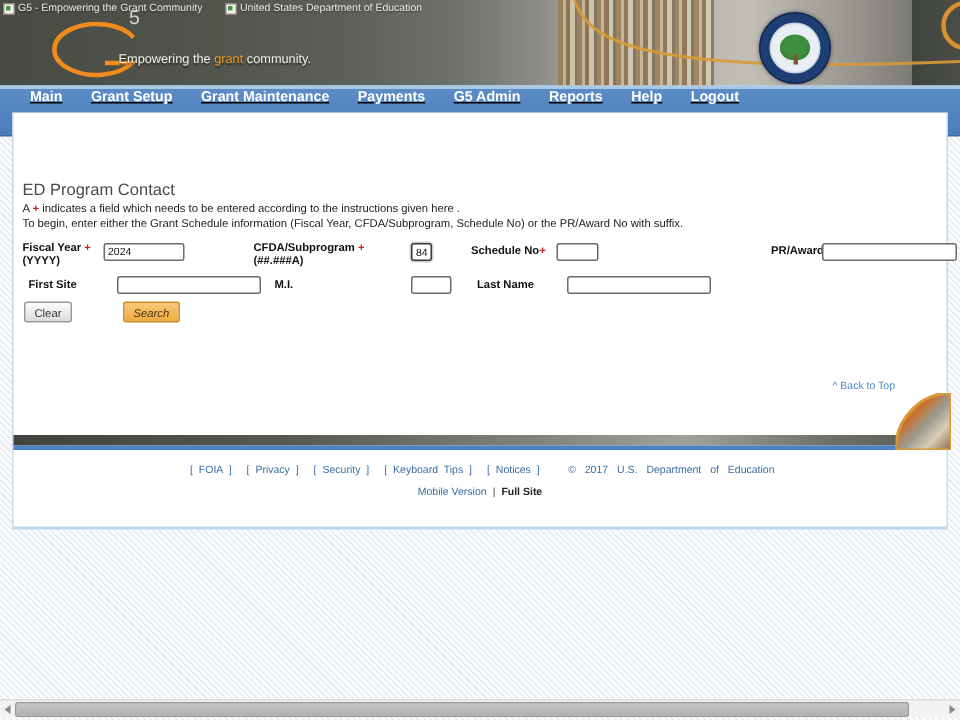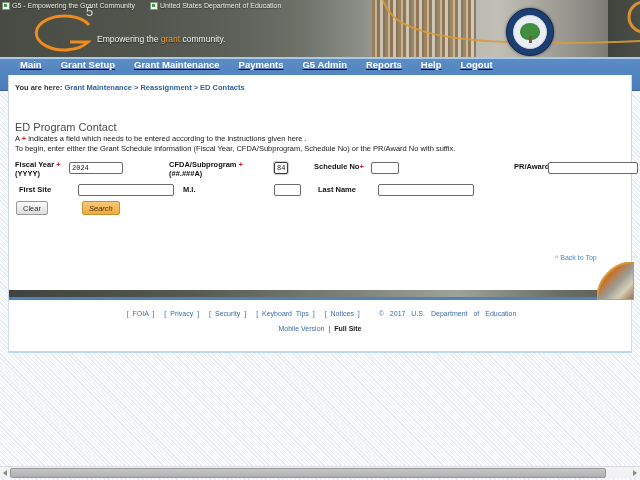--- a/index.html
+++ b/index.html
@@ -29,21 +29,21 @@
     background:linear-gradient(90deg,#3f433d,#4a4e47);
   }
   .banner-svg { position:absolute; left:0; top:0; width:640px; height:57px; pointer-events:none; }
   .chip { position:absolute; top:1px; height:9px; display:flex; align-items:center; gap:2px; }
   .chip-1 { left:2px; } .chip-2 { left:150px; }
   .chip-icon { width:8px; height:8px; background:#f5f5f0; border:1px solid #8a8a82; position:relative; }
   .chip-icon::after { content:""; position:absolute; left:1px; top:1px; width:3px; height:3px; background:#3f9a3f; }
   .chip-label { font-size:7px; color:#eceee8; white-space:nowrap; text-shadow:0 1px 1px rgba(0,0,0,.5); }
   .g-logo { position:absolute; left:28px; top:13px; }
   .logo-5 { position:absolute; left:86px; top:4px; font-size:13px; color:#d0d4cc; }
-  .tagline { position:absolute; left:97px; top:34px; font-size:8.5px; color:#f5f5ef; text-shadow:0 1px 1px rgba(0,0,0,.6); white-space:nowrap; }
+  .tagline { position:absolute; left:79px; top:34px; font-size:8.5px; color:#f5f5ef; text-shadow:0 1px 1px rgba(0,0,0,.6); white-space:nowrap; }
   .tagline .hl { color:#f29a2b; }
   .seal {
     position:absolute; left:506px; top:8px; width:48px; height:48px; border-radius:50%;
     background:#1c3e72; border:1px solid #0f2750; box-shadow:0 0 3px rgba(0,0,0,.5);
   }
   .seal-inner {
     position:absolute; inset:6px; border-radius:50%; background:#e9eef4; border:1px solid #c8d2de;
   }
   .seal-tree { position:absolute; left:50%; top:7px; width:20px; height:17px; margin-left:-10px; border-radius:50% 50% 45% 45%;
     background:radial-gradient(circle at 50% 40%, #3f8f3f 0 55%, #2d6e30 100%); }
@@ -73,21 +73,21 @@
   .title-icon::after { content:""; position:absolute; left:4px; top:3px; width:2px; height:2px; background:#d05030; }
   .page-title h1 { font-size:11px; color:#3c6db4; font-weight:bold; }
   .section-heading { position:absolute; left:6px; top:46px; font-size:11px; color:#4a4a4a; }
   .instructions { position:absolute; left:6px; top:59px; width:600px; font-size:7.5px; color:#222; line-height:9.5px; }
   .req { color:#cc2222; font-weight:bold; }
 
   .flabel { position:absolute; font-size:7.5px; font-weight:bold; color:#111; white-space:nowrap; line-height:8.5px; }
   .fhint { font-weight:bold; }
   input.fld {
     position:absolute; height:12px; border:1px solid #6a6a6a; border-radius:2px;
-    font-family:Liberation Mono, monospace; font-size:7px; padding:0 2px; background:#fff; color:#111;
+    font-family:Liberation Sans, sans-serif; font-size:7px; padding:0 2px; background:#fff; color:#111;
   }
   input.fld.focus { border:1px solid #3a3a3a; box-shadow:0 0 0 1px #cfcfcf; }
 
   .btn {
     position:absolute; height:14px; font-size:7.5px; border-radius:2px; cursor:pointer;
     font-family:"Liberation Sans",sans-serif; padding:0 6px;
   }
   .btn-clear { left:7px; top:126px; background:linear-gradient(#fdfdfd,#dcdcdc); border:1px solid #9a9a9a; color:#333;text-align:right; }
   .btn-search { left:73px; top:126px; background:linear-gradient(#f8c979,#eeab3f); border:1px solid #c98f2d; color:#4a3008;font-style:italic; }
 
@@ -174,24 +174,20 @@
     <a>Grant Maintenance</a>
     <a>Payments</a>
     <a>G5 Admin</a>
     <a>Reports</a>
     <a>Help</a>
     <a>Logout</a>
   </div>
 
   <div class="content">
 
-    <div class="breadcrumb">
-      <span class="pre">You are here:</span>
-      <a>Grant Maintenance</a><span class="sep">&gt;</span><a>Reassignment</a><span class="sep">&gt;</span><a>ED Contacts</a>
-    </div>
 
 
     <div class="section-heading">ED Program Contact</div>
 
     <div class="instructions">
       <div><span>A </span><span class="req">+</span><span> indicates a field which needs to be entered according to the instructions given here .</span></div>
       <div>To begin, enter either the Grant Schedule information (Fiscal Year, CFDA/Subprogram, Schedule No) or the PR/Award No with suffix.</div>
     </div>
 
     <div class="flabel" style="left:6px; top:86px;">

